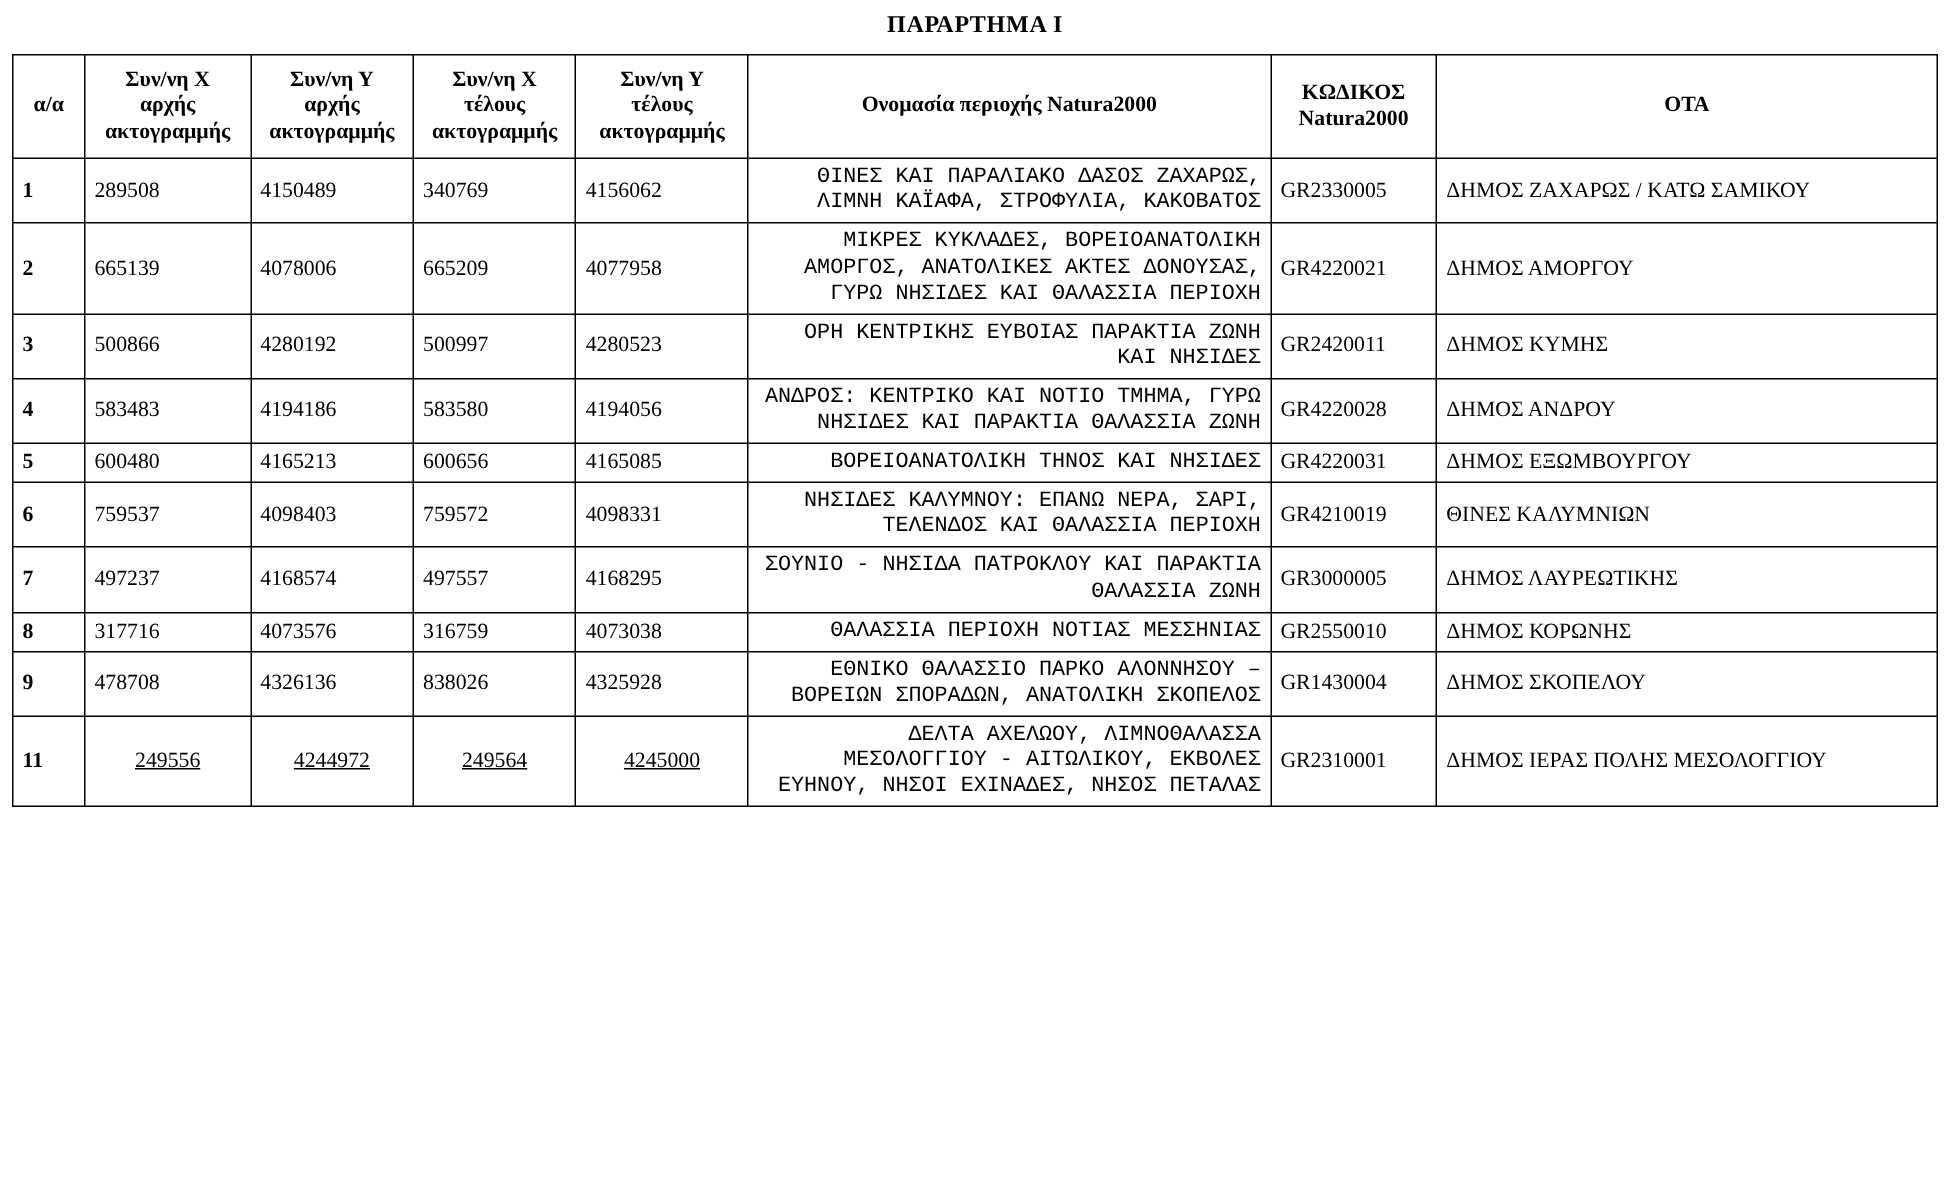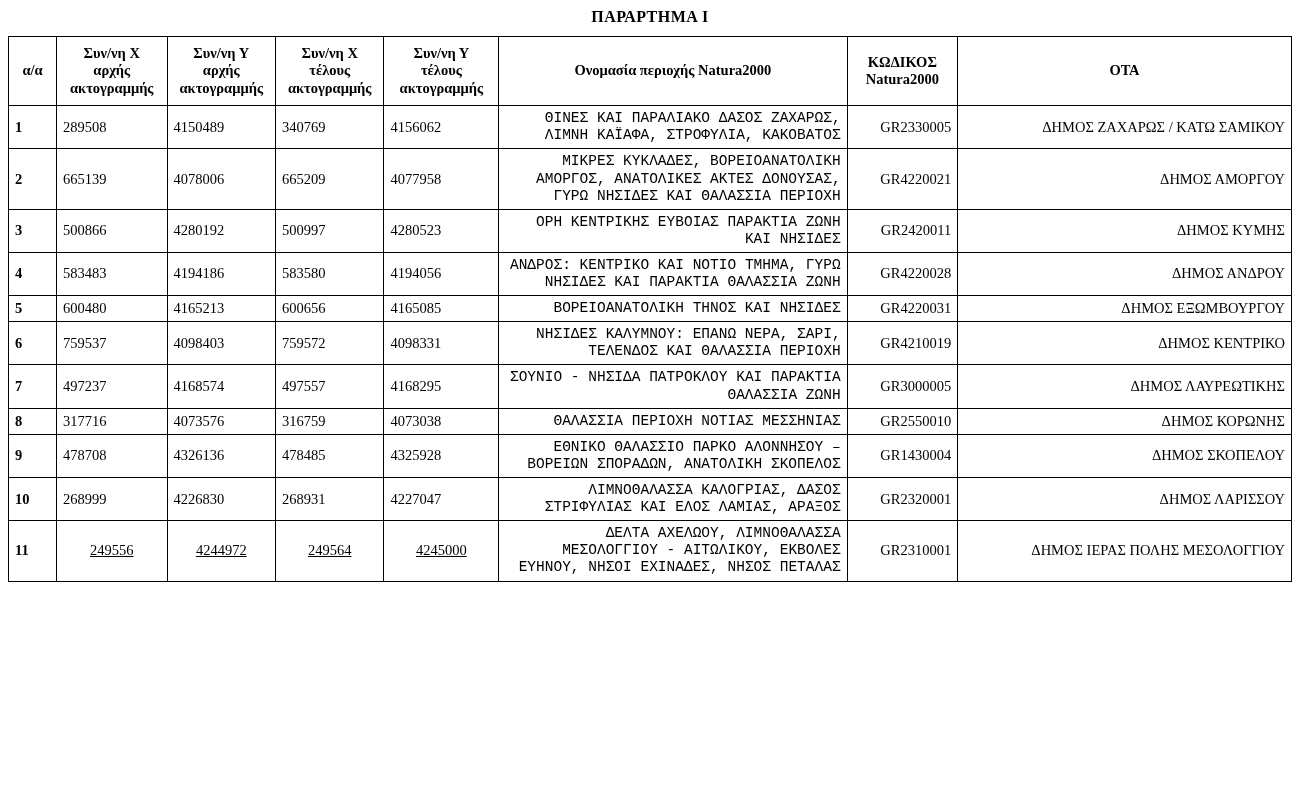--- a/index.html
+++ b/index.html
@@ -73,25 +73,25 @@
     vertical-align: top;
     text-decoration: underline;
   }
   td.name {
     text-align: right;
     vertical-align: top;
     padding-top: 5px;
     font-family: Liberation Mono, monospace;
   }
   td.code {
-    text-align: right;
+    text-align: left;
     font-size: 14.5px;
   }
   td.ota {
-    text-align: right;
+    text-align: left;
     font-size: 14.5px;
     padding-left: 9px;
   }
   .hdr-line { display: block; }
 </style>
 </head>
 <body>
 
 <div class="page">
 
@@ -191,21 +191,21 @@
         <td class="ota">ΔΗΜΟΣ ΕΞΩΜΒΟΥΡΓΟΥ</td>
       </tr>
       <tr>
         <td class="num-aa">6</td>
         <td class="coord">759537</td>
         <td class="coord">4098403</td>
         <td class="coord">759572</td>
         <td class="coord">4098331</td>
         <td class="name">ΝΗΣΙΔΕΣ ΚΑΛΥΜΝΟΥ: ΕΠΑΝΩ ΝΕΡΑ, ΣΑΡΙ, ΤΕΛΕΝΔΟΣ ΚΑΙ ΘΑΛΑΣΣΙΑ ΠΕΡΙΟΧΗ</td>
         <td class="code">GR4210019</td>
-        <td class="ota">ΔΗΜΟΣ ΚΕΝΤΡΙΚΟ</td>
+        <td class="ota">ΘΙΝΕΣ ΚΑΛΥΜΝΙΩΝ</td>
       </tr>
       <tr>
         <td class="num-aa">7</td>
         <td class="coord">497237</td>
         <td class="coord">4168574</td>
         <td class="coord">497557</td>
         <td class="coord">4168295</td>
         <td class="name">ΣΟΥΝΙΟ - ΝΗΣΙΔΑ ΠΑΤΡΟΚΛΟΥ ΚΑΙ ΠΑΡΑΚΤΙΑ ΘΑΛΑΣΣΙΑ ΖΩΝΗ</td>
         <td class="code">GR3000005</td>
         <td class="ota">ΔΗΜΟΣ ΛΑΥΡΕΩΤΙΚΗΣ</td>
@@ -217,35 +217,25 @@
         <td class="coord">316759</td>
         <td class="coord">4073038</td>
         <td class="name">ΘΑΛΑΣΣΙΑ ΠΕΡΙΟΧΗ ΝΟΤΙΑΣ ΜΕΣΣΗΝΙΑΣ</td>
         <td class="code">GR2550010</td>
         <td class="ota">ΔΗΜΟΣ ΚΟΡΩΝΗΣ</td>
       </tr>
       <tr>
         <td class="num-aa">9</td>
         <td class="coord">478708</td>
         <td class="coord">4326136</td>
-        <td class="coord">478485</td>
+        <td class="coord">838026</td>
         <td class="coord">4325928</td>
         <td class="name">ΕΘΝΙΚΟ ΘΑΛΑΣΣΙΟ ΠΑΡΚΟ ΑΛΟΝΝΗΣΟΥ – ΒΟΡΕΙΩΝ ΣΠΟΡΑΔΩΝ, ΑΝΑΤΟΛΙΚΗ ΣΚΟΠΕΛΟΣ</td>
         <td class="code">GR1430004</td>
         <td class="ota">ΔΗΜΟΣ ΣΚΟΠΕΛΟΥ</td>
-      </tr>
-      <tr>
-        <td class="num-aa">10</td>
-        <td class="coord">268999</td>
-        <td class="coord">4226830</td>
-        <td class="coord">268931</td>
-        <td class="coord">4227047</td>
-        <td class="name">ΛΙΜΝΟΘΑΛΑΣΣΑ ΚΑΛΟΓΡΙΑΣ, ΔΑΣΟΣ ΣΤΡΙΦΥΛΙΑΣ ΚΑΙ ΕΛΟΣ ΛΑΜΙΑΣ, ΑΡΑΞΟΣ</td>
-        <td class="code">GR2320001</td>
-        <td class="ota">ΔΗΜΟΣ ΛΑΡΙΣΣΟΥ</td>
       </tr>
       <tr>
         <td class="num-aa">11</td>
         <td class="coord-top">249556</td>
         <td class="coord-top">4244972</td>
         <td class="coord-top">249564</td>
         <td class="coord-top">4245000</td>
         <td class="name">ΔΕΛΤΑ ΑΧΕΛΩΟΥ, ΛΙΜΝΟΘΑΛΑΣΣΑ ΜΕΣΟΛΟΓΓΙΟΥ - ΑΙΤΩΛΙΚΟΥ, ΕΚΒΟΛΕΣ ΕΥΗΝΟΥ, ΝΗΣΟΙ ΕΧΙΝΑΔΕΣ, ΝΗΣΟΣ ΠΕΤΑΛΑΣ</td>
         <td class="code">GR2310001</td>
         <td class="ota">ΔΗΜΟΣ ΙΕΡΑΣ ΠΟΛΗΣ ΜΕΣΟΛΟΓΓΙΟΥ</td>

